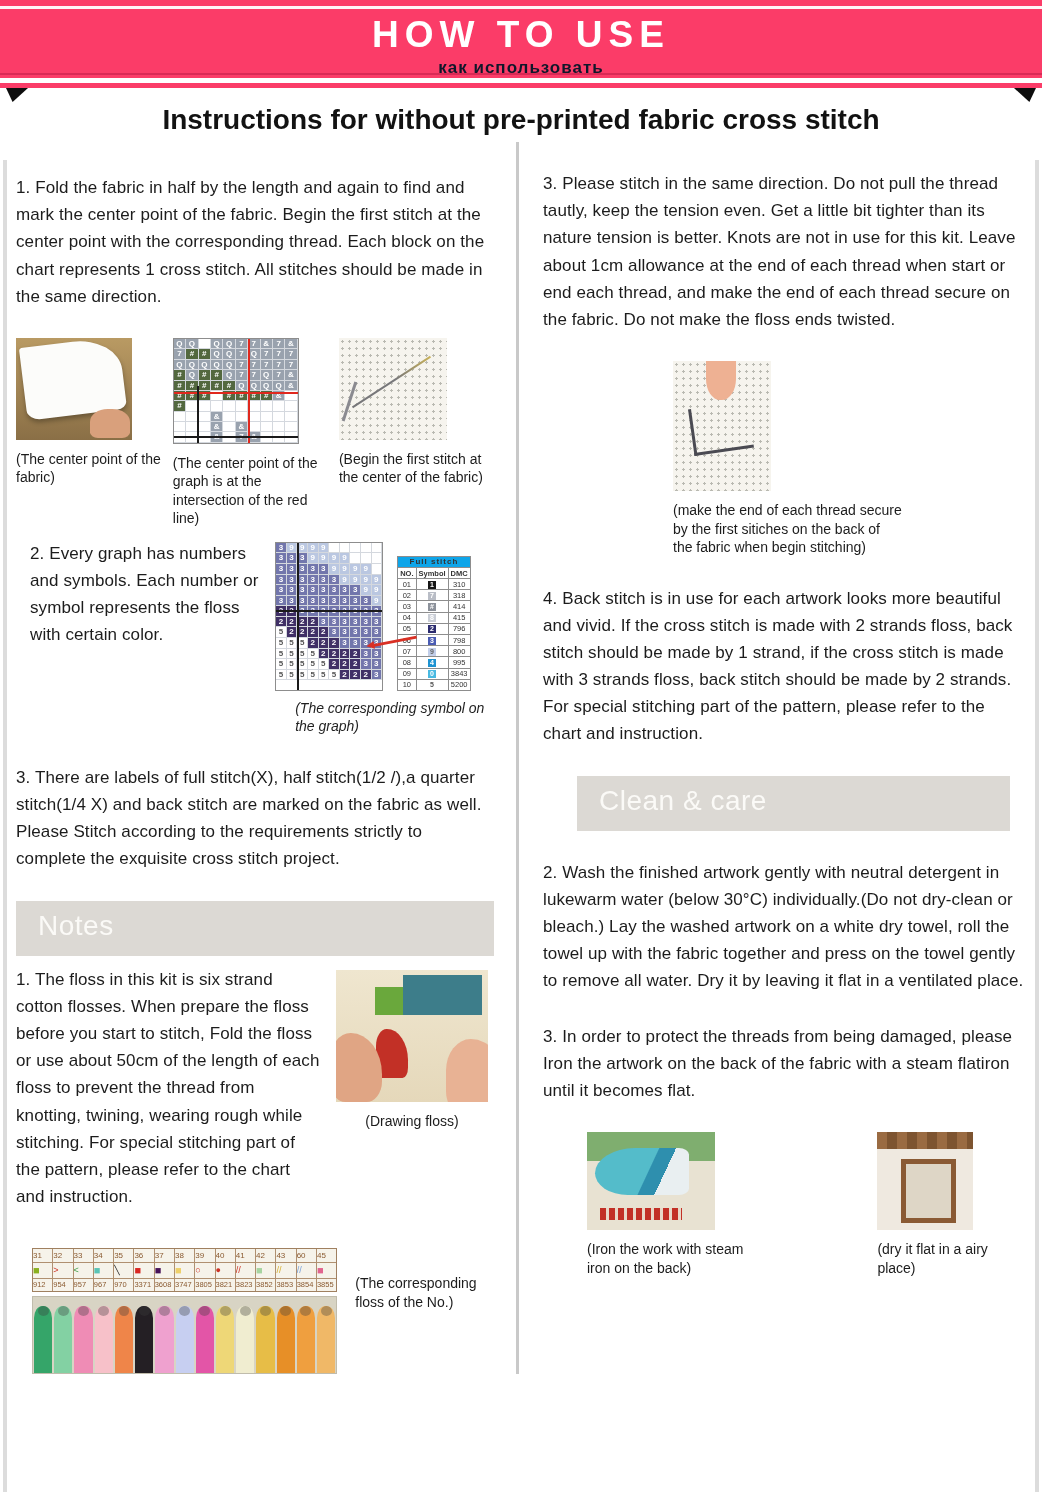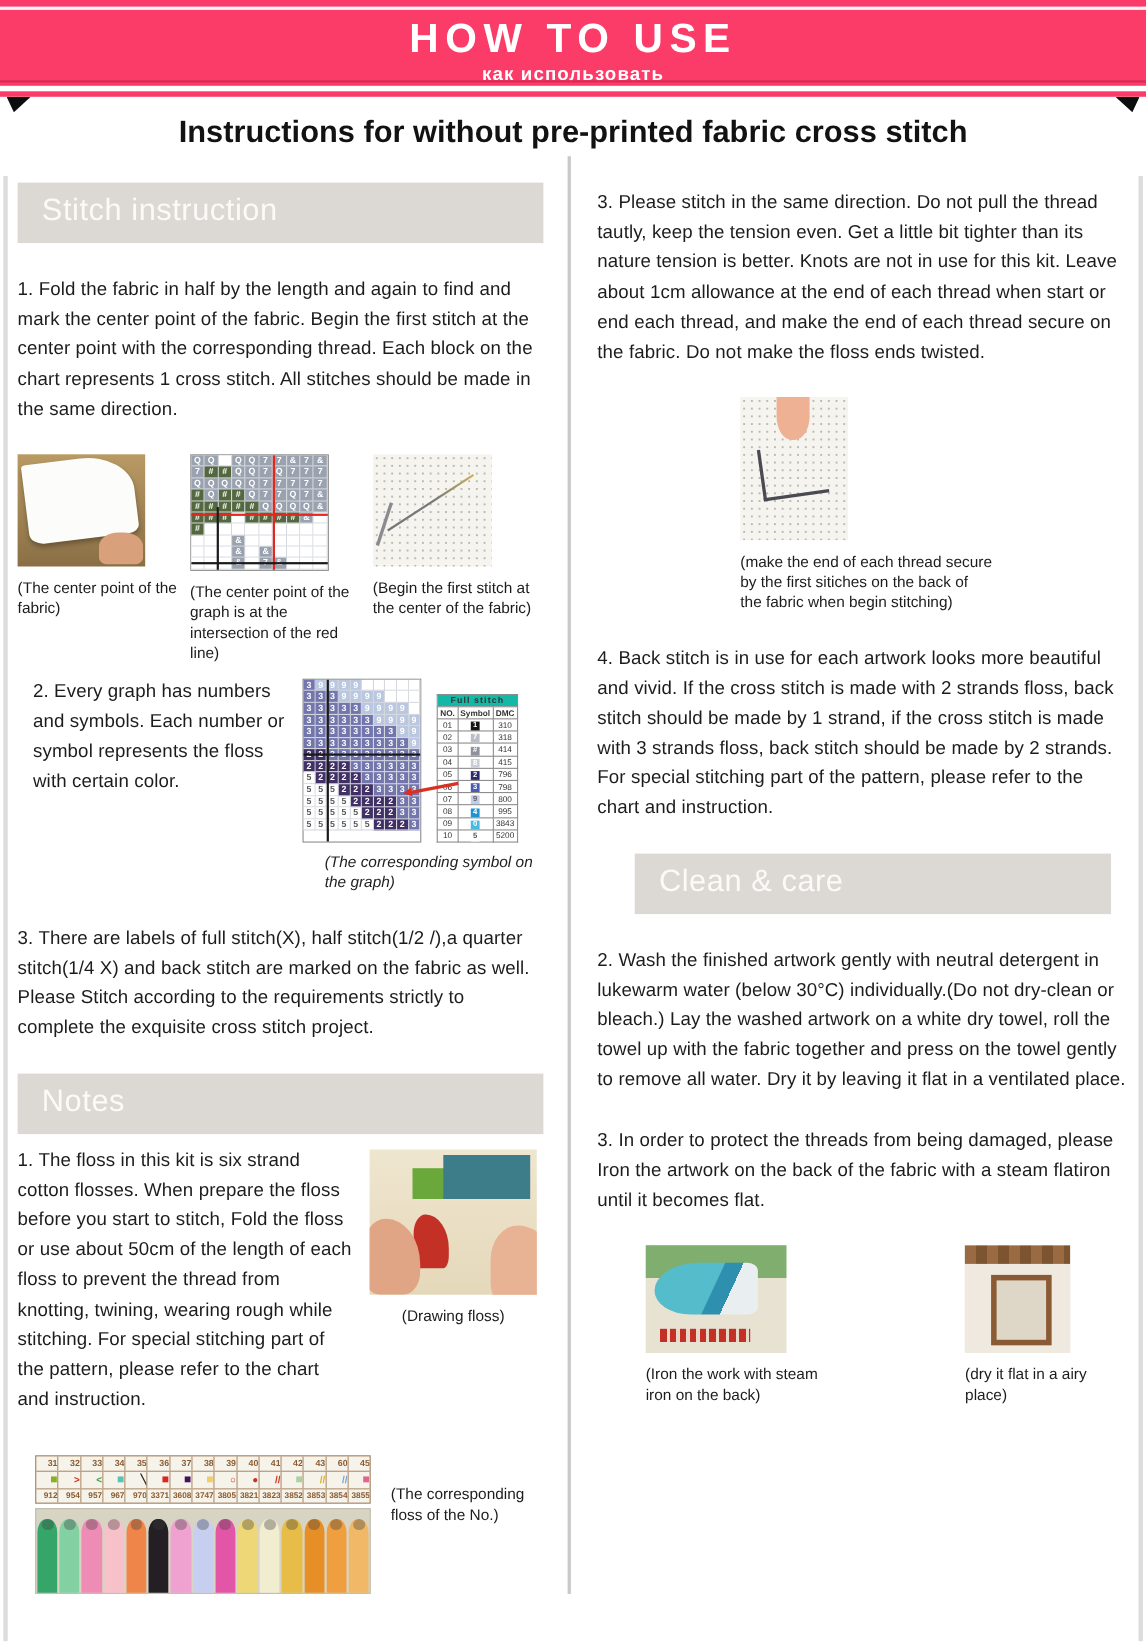--- a/index.html
+++ b/index.html
@@ -6,21 +6,21 @@
   body{
     width:1042px;height:1500px;position:relative;background:#fff;
     font-family:"Liberation Sans",sans-serif;color:#1f1f1f;overflow:hidden;
   }
   
   .banner{position:relative;height:88px;background:#fb3c68;text-align:center;overflow:hidden;}
   .banner .stripe-top{position:absolute;top:6px;left:0;right:0;height:3px;background:#ffffff;opacity:.95;}
   .banner .stripe-b1{position:absolute;bottom:13px;left:0;right:0;height:2px;background:#d92a55;}
   .banner .stripe-b2{position:absolute;bottom:5px;left:0;right:0;height:5px;background:#ffffff;}
   .banner-title{margin-top:14px;font-size:37px;font-weight:800;letter-spacing:6px;color:#fff;}
-  .banner-sub{margin-top:2px;font-size:17px;font-weight:700;letter-spacing:1px;color:#ffffff;}
+  .banner-sub{margin-top:2px;font-size:17px;font-weight:700;letter-spacing:1px;color:#0f172a;}
   .fold{position:absolute;top:88px;width:22px;height:14px;background:#0d0d0d;}
   .fold-l{left:6px;clip-path:polygon(0 0,100% 0,30% 100%);}
   .fold-r{right:6px;clip-path:polygon(0 0,100% 0,70% 100%);}
   
   .edge{position:absolute;width:4px;background:#dcdcdc;top:160px;bottom:8px;}
   .edge-l{left:3px;} .edge-r{right:3px;}
   
   .page-title{text-align:center;font-size:28px;font-weight:700;color:#121212;margin:16px 0 6px 0;}
   
   .cols{display:flex;align-items:stretch;padding:0 10px 0 12px;}
@@ -106,33 +106,33 @@
   .step2-wrap{display:flex;margin:4px 0 0 14px;position:relative;}
   .step2-text{width:300px;}
   .step2-figs{position:relative;margin-left:8px;padding-top:6px;}
   .s2-inner{display:flex;}
   .red-arrow{position:absolute;left:96px;top:104px;width:46px;height:3px;background:#d93024;transform:rotate(-11deg);}
   .red-arrow::before{content:"";position:absolute;left:-5px;top:-3px;border-right:8px solid #d93024;
     border-top:4px solid transparent;border-bottom:4px solid transparent;}
   
   .fs-table{border-collapse:collapse;font-size:7.5px;margin-left:14px;margin-top:14px;background:#fff;}
   .fs-table th,.fs-table td{border:1px solid #8d8d8d;padding:0 2px;text-align:center;height:10.2px;color:#333;}
-  .fs-title{background:#14b8a6;color:#7a3c00;font-weight:700;font-size:8px;letter-spacing:1px;}
+  .fs-title{background:#0ea5e9;color:#7a3c00;font-weight:700;font-size:8px;letter-spacing:1px;}
   .fs-sym{display:inline-block;width:8px;height:8px;line-height:8px;font-size:7px;font-weight:700;}
   
   .n1-wrap{display:flex;margin-top:4px;}
   .n1-text{width:306px;}
   .n1-fig{margin-left:14px;padding-top:8px;}
   
   .floss-wrap{display:flex;margin:10px 0 0 16px;}
   .floss-block{width:330px;}
   .floss-table{border:1px solid #a08060;background:#f6f3ea;}
   .frow{display:flex;}
   .frow + .frow{border-top:1px solid #b09070;}
-  .fcell{flex:1;text-align:right;border-right:1px solid #b09070;overflow:hidden;color:#b0452a;font-weight:700;}
+  .fcell{flex:1;text-align:left;border-right:1px solid #b09070;overflow:hidden;color:#b0452a;font-weight:400;}
   .fcell:last-child{border-right:none;}
   #floss-nums .fcell{font-size:8px;line-height:13px;height:13px;color:#8a5a30;}
   #floss-syms .fcell{font-size:9px;line-height:15px;height:15px;}
   #floss-dmc .fcell{font-size:7.5px;line-height:12px;height:12px;color:#8a5a30;}
   #skeins{display:flex;height:76px;margin-top:4px;background:#d8d4c4;border:1px solid #c0bcac;}
   #skeins .fcell{position:relative;border-right:none;border-radius:45% 45% 0 0/18% 18% 0 0;margin:9px 1px 0 1px;}
   #skeins .fcell::before{content:"";position:absolute;top:0;left:20%;width:60%;height:10px;border-radius:50%;background:rgba(60,60,60,.35);}
   .floss-cap{margin:26px 0 0 18px;width:150px;}
   
   .trio{justify-content:space-between;padding-right:10px;}
@@ -163,21 +163,20 @@
 <div class="fold fold-r"></div>
 <div class="edge edge-l"></div>
 <div class="edge edge-r"></div>
 
 <div class="page-title">Instructions for without pre-printed fabric cross stitch</div>
 
 <div class="cols">
 
   <div class="col-l">
 
-    <div class="sec-head">Stitch instruction</div>
 
     <p class="para">1. Fold the fabric in half by the length and again to find and mark the center point of the fabric. Begin the first stitch at the center point with the corresponding thread. Each block on the chart represents 1 cross stitch. All stitches should be made in the same direction.</p>
 
     <div class="figrow trio">
       <div class="fig">
         <div class="phbox ph-fold"></div>
         <div class="cap cap-narrow">(The center point of the fabric)</div>
       </div>
       <div class="fig">
         <div class="grid" id="grid-a">

